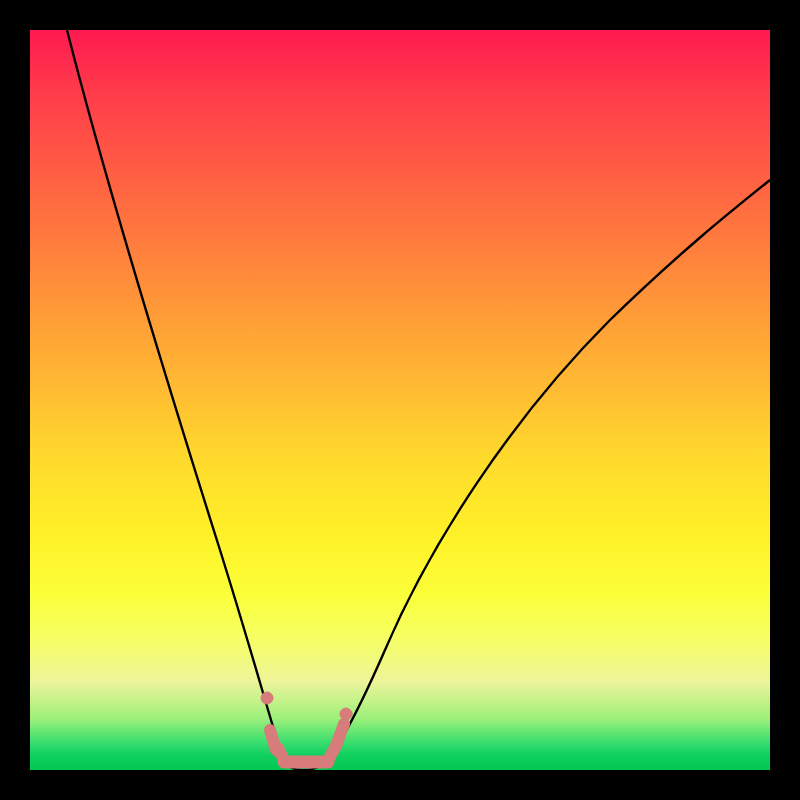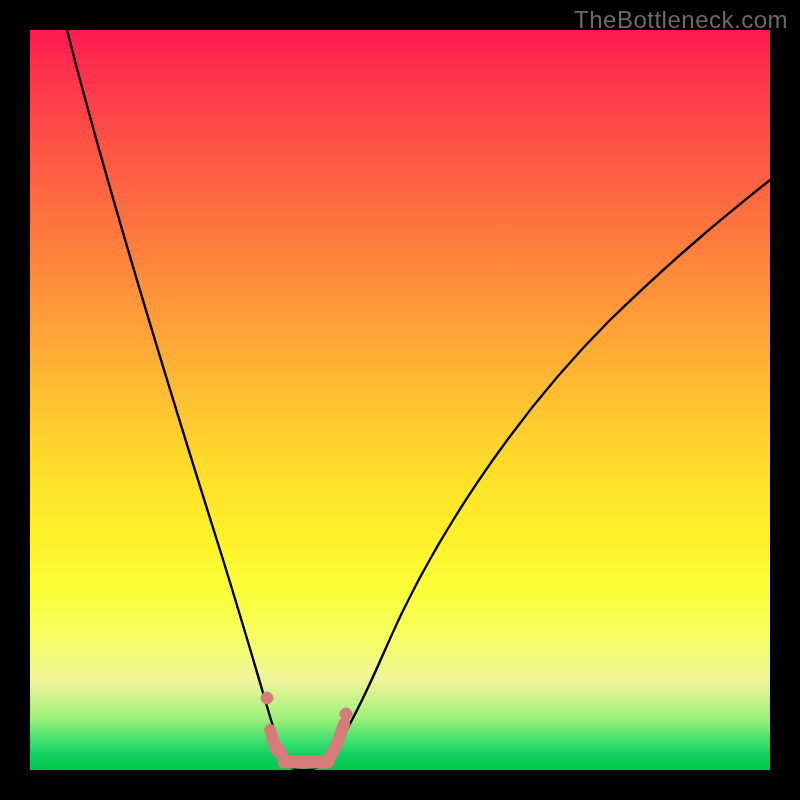--- a/index.html
+++ b/index.html
@@ -62,21 +62,20 @@
     width: 740px;
     height: 740px;
     overflow: visible;
   }
 </style>
 </head>
 <body>
 
 <div class="frame">
 
-  <div class="watermark">TheBottleneck.com</div>
 
   <div class="plot-area">
 
     <svg class="curve" viewBox="0 0 740 740" preserveAspectRatio="none">
 
       <path fill="none" stroke="#000" stroke-width="2.4" d="
             M 37 0
             C 70 130, 130 330, 190 520
             C 215 600, 232 660, 244 700
             C 251 722, 256 734, 262 738

